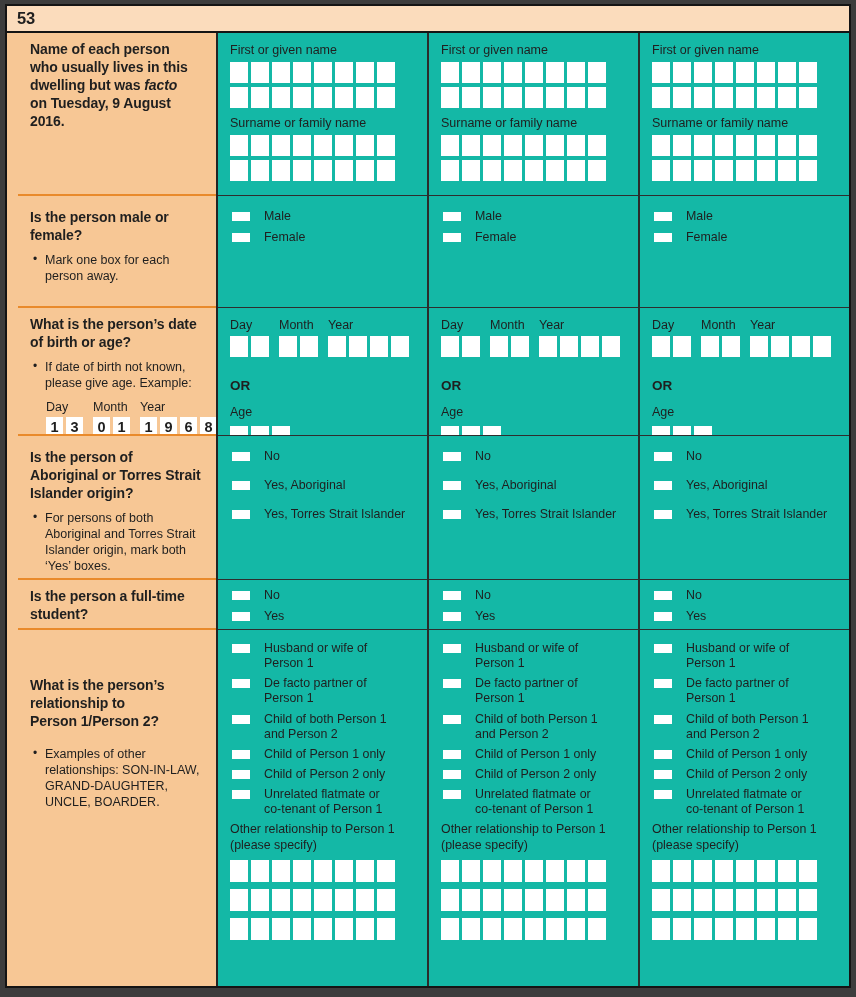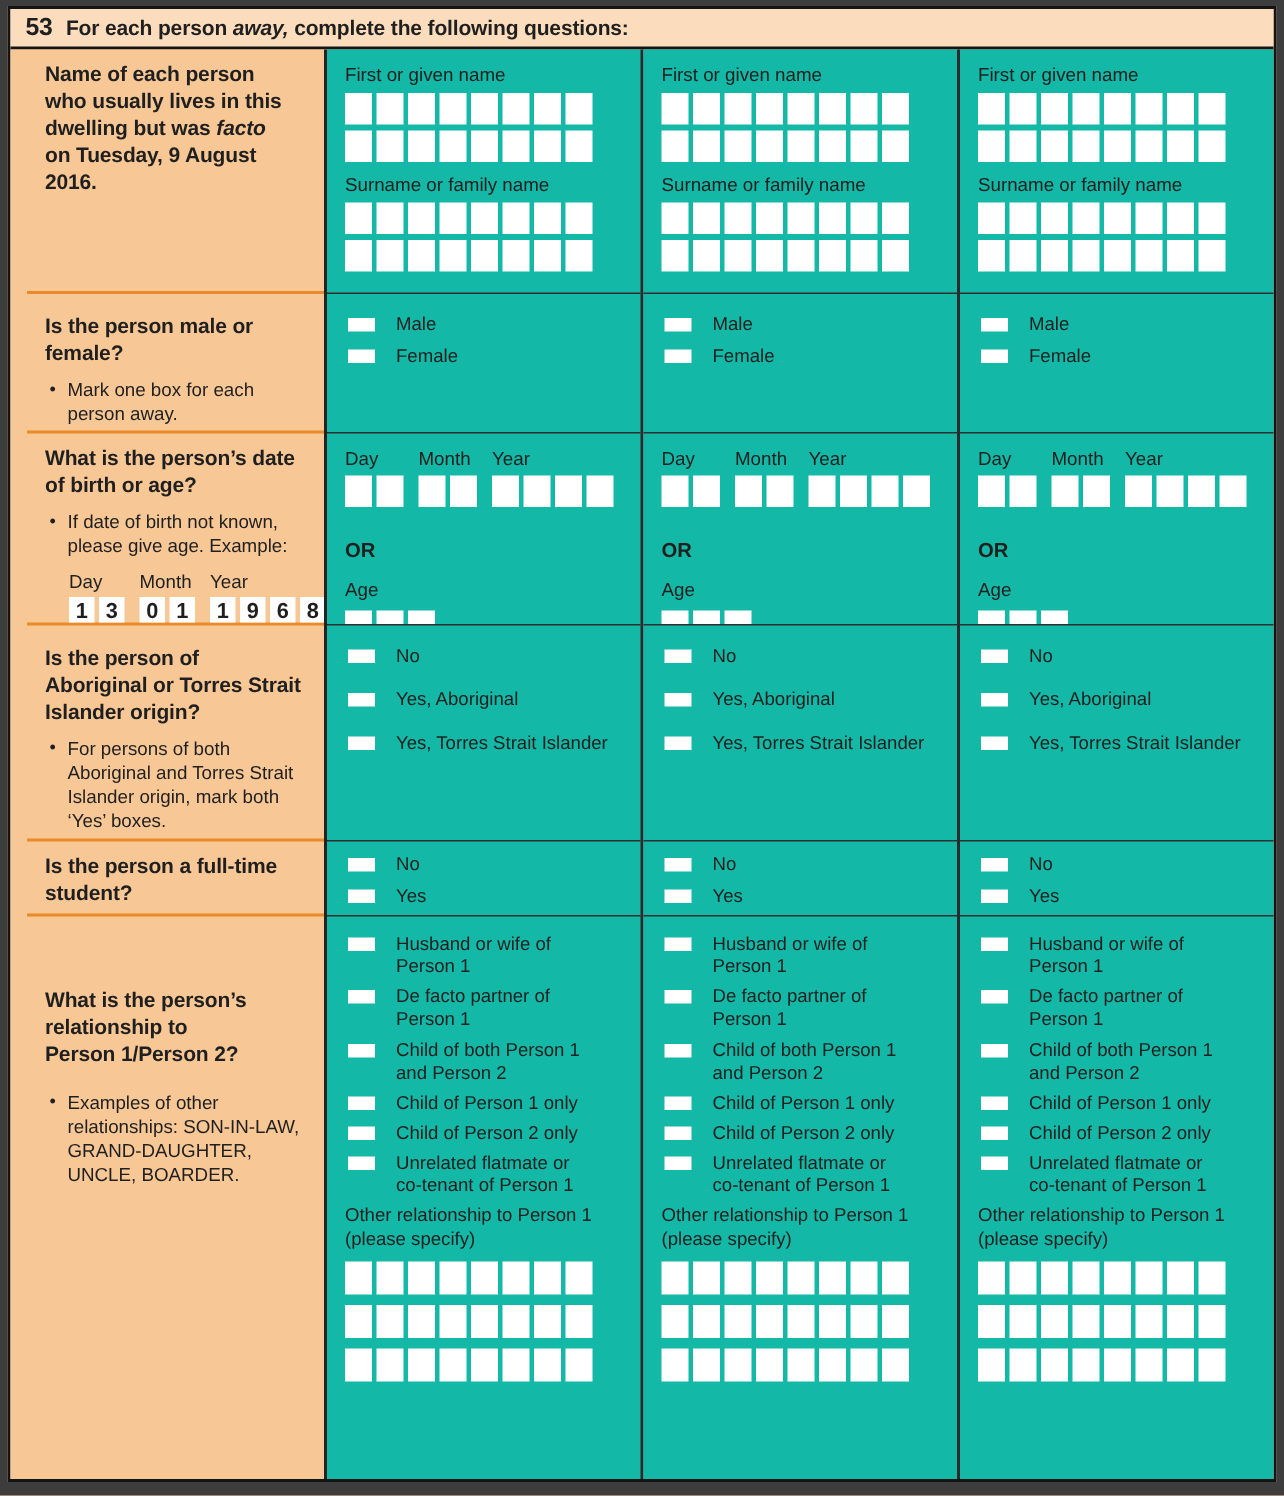--- a/index.html
+++ b/index.html
@@ -40,21 +40,21 @@
   .person-col {
     flex:1;
     background:#14b8a6;
     border-right:2px solid #2b2b2b;
     display:flex; flex-direction:column;
   }
   .person-col:last-child { border-right:none; }
   
   .sec { flex:none; overflow:hidden; }
   .sec-name    { height:163px; }
-  .sec-sex     { height:93px;  }
+  .sec-sex     { height:112px;  }
   .sec-dob     { height:128px; }
   .sec-origin  { height:144px; }
   .sec-student { height:50px;  }
   .sec-rel     { flex:1; }
   #left-col .sec { border-bottom:2px solid #e98a2b; padding:8px 8px 0 12px; }
   #left-col .sec-rel { border-bottom:none;margin-top:36px; }
   .person-col .sec { border-bottom:1px solid #2e2e2e; padding:8px 4px 0 12px; }
   .person-col .sec-rel { border-bottom:none; }
   
   .q-title {
@@ -109,21 +109,20 @@
   .other-boxes .char-box { height:22px; }
   .other-boxes { margin-bottom:7px; }
 </style>
 </head>
 <body>
 
 <div id="form">
 
   <div id="header">
     <span class="q-num">53</span>
-    <span class="q-title"><span>For each person </span><i>away,</i><span> complete the following questions:</span></span>
   </div>
 
   <div id="main">
 
     <div id="left-col">
 
       <div class="sec sec-name">
         <div class="q-title"><span>Name of each person
 who usually lives in this
 dwelling but was </span><i>facto</i><span>

